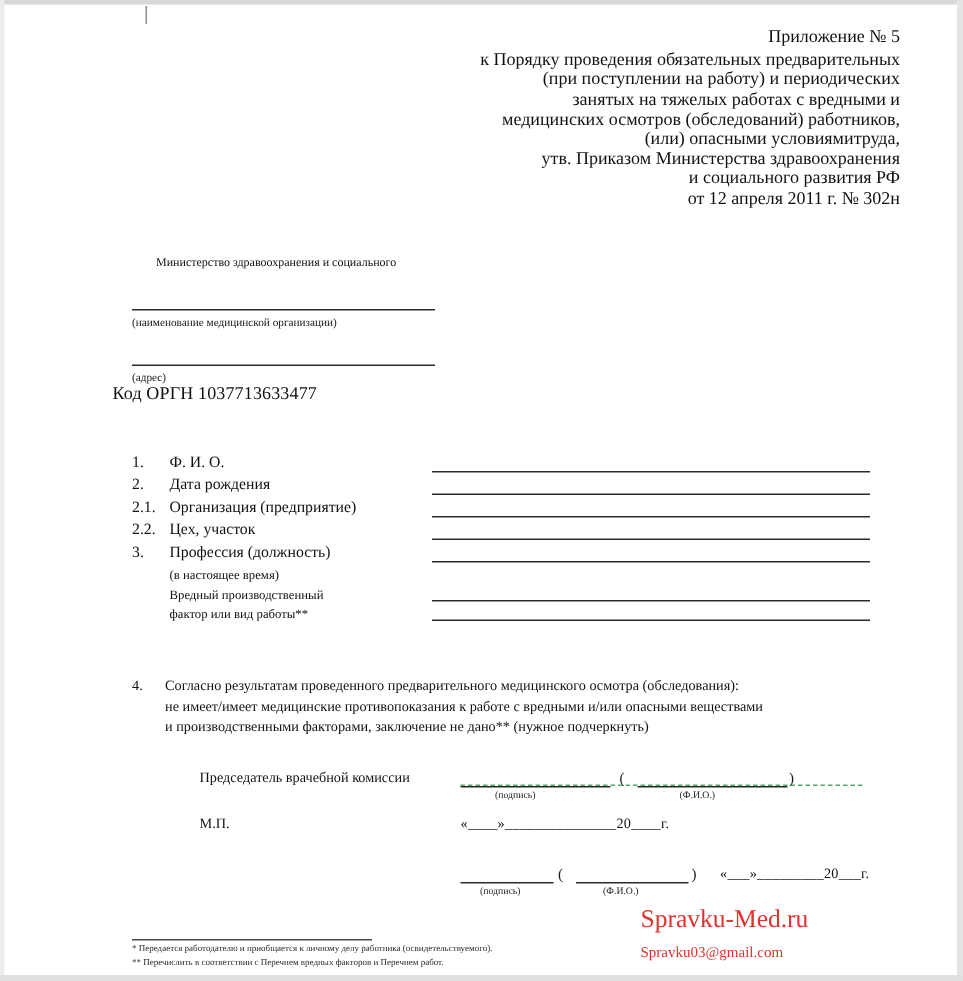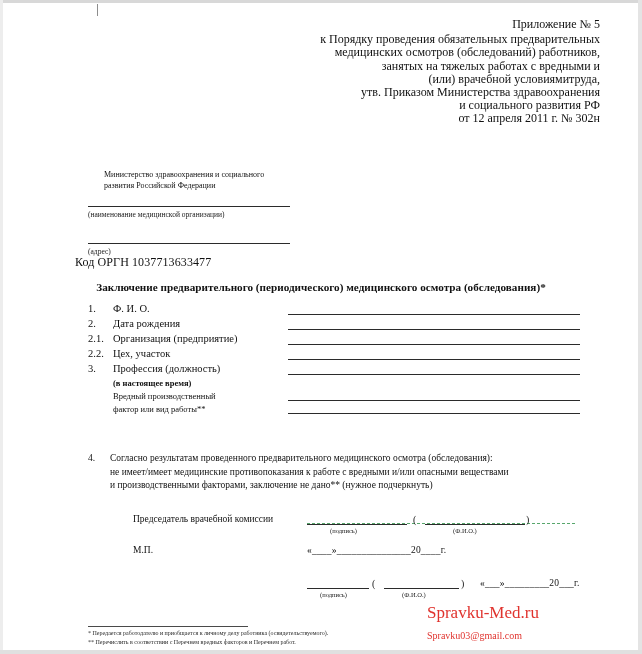--- a/index.html
+++ b/index.html
@@ -351,42 +351,41 @@
 
   <div class="edge-top"></div>
   <div class="edge-left"></div>
   <div class="edge-right"></div>
   <div class="edge-bottom"></div>
   <div class="tick"></div>
 
   <div class="appendix">
     <span class="line title-line">Приложение № 5</span>
     <span class="line">к Порядку проведения обязательных предварительных</span>
+    <span class="line">(при поступлении на работу) и периодических</span>
+    <span class="line">занятых на тяжелых работах с вредными и</span>
     <span class="line">медицинских осмотров (обследований) работников,</span>
-    <span class="line">занятых на тяжелых работах с вредными и</span>
-    <span class="line">(или) врачебной условиямитруда,</span>
+    <span class="line">(или) опасными условиямитруда,</span>
     <span class="line">утв. Приказом Министерства здравоохранения</span>
     <span class="line">и социального развития РФ</span>
     <span class="line">от  12 апреля 2011 г. № 302н</span>
   </div>
 
   <div class="ministry">
     <div>Министерство здравоохранения и социального</div>
-    <div>развития Российской Федерации</div>
   </div>
 
   <div class="rule rule-org"></div>
   <div class="caption cap-org">(наименование медицинской организации)</div>
 
   <div class="rule rule-addr"></div>
   <div class="caption cap-addr">(адрес)</div>
 
   <div class="ogrn">Код ОРГН 1037713633477</div>
 
-  <div class="doc-title">Заключение предварительного (периодического) медицинского осмотра (обследования)*</div>
 
   <div class="fields">
 
     <div class="field-row" style="top:0;">
       <span class="field-num">1.</span>
       <span class="field-label">Ф. И. О.</span>
       <span class="field-line"></span>
     </div>
 
     <div class="field-row">
@@ -406,21 +405,21 @@
       <span class="field-label">Цех, участок</span>
       <span class="field-line"></span>
     </div>
 
     <div class="field-row">
       <span class="field-num">3.</span>
       <span class="field-label">Профессия (должность)</span>
       <span class="field-line"></span>
     </div>
 
-    <div class="field-row" style="height:13px;font-weight:bold;">
+    <div class="field-row" style="height:13px;">
       <span class="field-sub">(в настоящее время)</span>
     </div>
 
     <div class="field-row" style="height:13px;">
       <span class="field-sub">Вредный производственный</span>
       <span class="field-line" style="top:9px;"></span>
     </div>
 
     <div class="field-row" style="height:13px;">
       <span class="field-sub">фактор или вид работы**</span>

